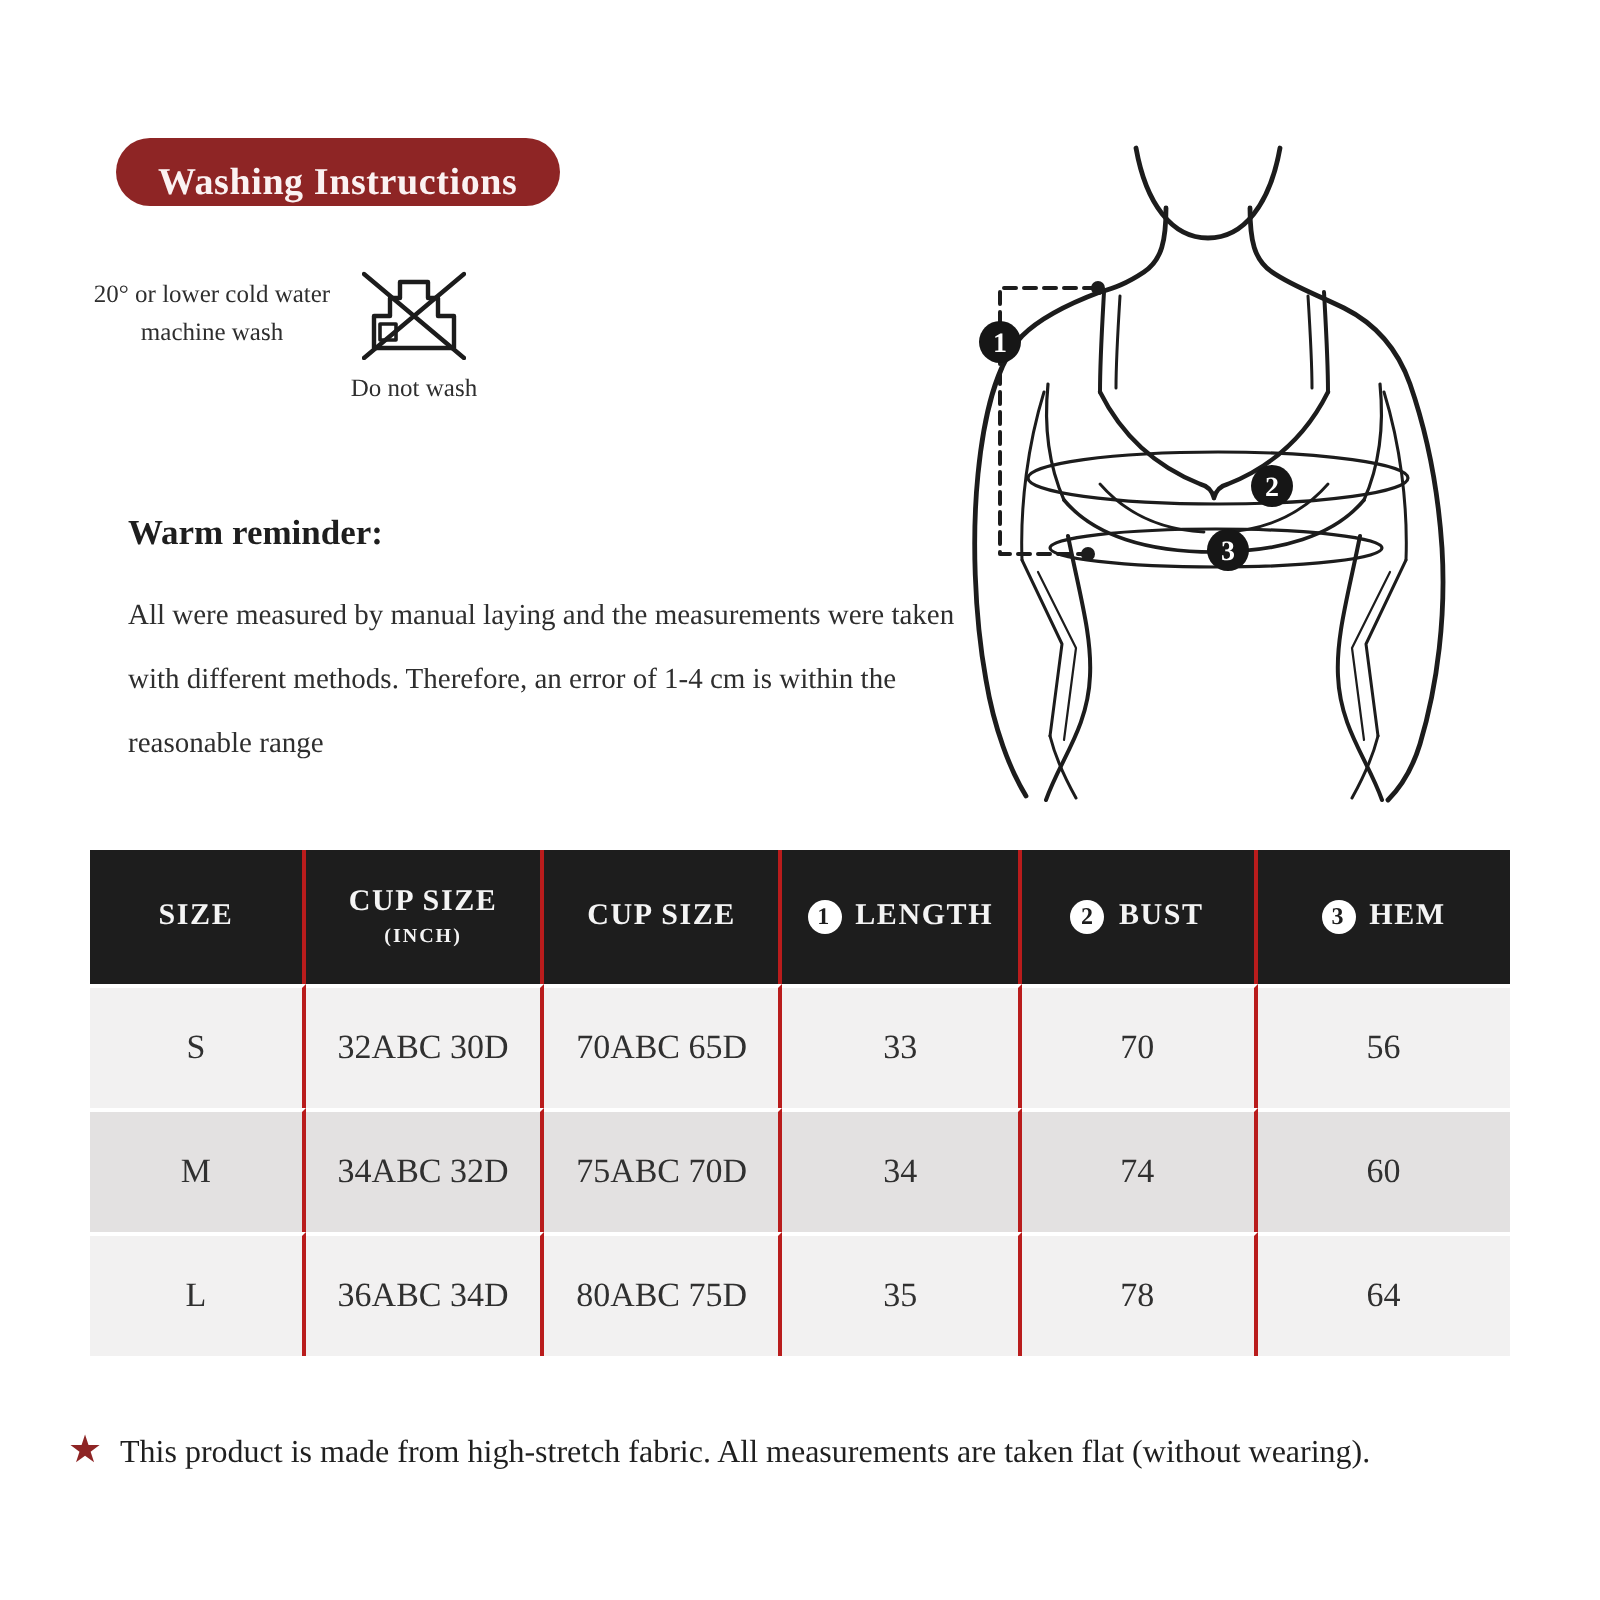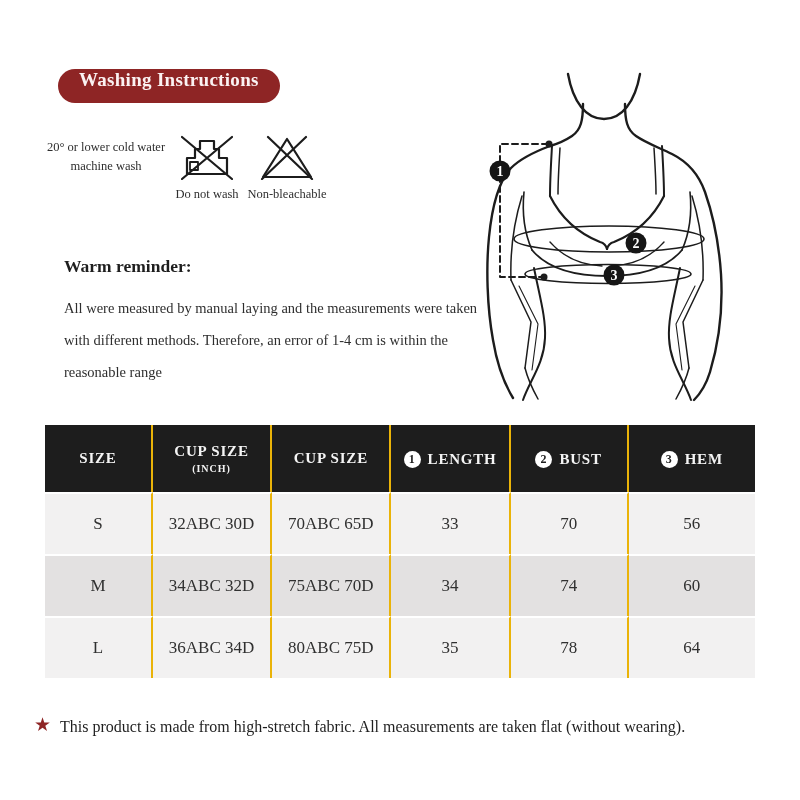--- a/index.html
+++ b/index.html
@@ -6,21 +6,21 @@
   html,body { background:#ffffff; }
   .canvas {
     position:relative; width:800px; height:800px; background:#ffffff;
     font-family:"Liberation Serif", serif; color:#2b2b2b; overflow:hidden;
   }
 
   
   .pill {
     position:absolute; left:58px; top:69px; height:34px; padding:0 21px;
     background:#8e2525; color:#fbf2f2; border-radius:18px;
-    display:inline-flex; align-items:flex-start;
+    display:inline-flex; align-items:flex-end;
     font-size:19px; font-weight:700; letter-spacing:0.3px;
   }
 
   
   .wash-item { position:absolute; top:133px; text-align:center; }
   .wash-item .glyph { height:47px; display:flex; align-items:flex-end; justify-content:center; }
   .wash-item svg { display:block; }
   .wash-label { margin-top:5px; font-size:12.5px; line-height:1.5; color:#2e2e2e; }
   .wi-1 { left:44px;  width:124px; }
   .wi-2 { left:154px; width:106px; }
@@ -36,21 +36,21 @@
 
   
   .size-table {
     position:absolute; left:45px; top:425px; width:710px;
     border-collapse:separate; border-spacing:0; table-layout:fixed;
   }
   .size-table th {
     background:#1d1d1d; color:#f4f4f4; height:67px; font-weight:700;
     font-size:15px; letter-spacing:0.8px; vertical-align:middle;
   }
-  .size-table th, .size-table td { border-right:2px solid #eab308; text-align:center; }
+  .size-table th, .size-table td { border-right:2px solid #b91c1c; text-align:center; }
   .size-table th:last-child, .size-table td:last-child { border-right:none; }
   .size-table td { height:62px; font-size:17px; color:#303030; border-top:2px solid #ffffff; vertical-align:middle; }
   tr.row-light td { background:#f2f1f1; }
   tr.row-dark  td { background:#e3e1e1; }
   .th-inner { display:inline-flex; align-items:center; justify-content:center; gap:7px; }
   .hbadge {
     width:17px; height:17px; border-radius:50%; background:#ffffff; color:#1d1d1d;
     display:inline-flex; align-items:center; justify-content:center;
     font-size:12px; font-weight:700; flex:0 0 auto;
   }
@@ -79,29 +79,20 @@
     <div class="glyph">
       <svg width="52" height="47" viewBox="0 0 52 47">
         <path class="ink" stroke-width="2.2" d="M 6,41 L 6,25 L 14,25 L 14,16 L 19,16 L 19,8 L 33,8 L 33,16 L 38,16 L 38,25 L 46,25 L 46,41 Z"></path>
         <rect class="ink" stroke-width="1.8" x="9" y="29" width="8" height="8"></rect>
         <path class="ink" stroke-width="2.2" d="M 1,4 L 51,46 M 51,4 L 1,46"></path>
       </svg>
     </div>
     <div class="wash-label">Do not wash</div>
   </div>
 
-  <div class="wash-item wi-3">
-    <div class="glyph">
-      <svg width="58" height="46" viewBox="0 0 58 46">
-        <path class="ink" stroke-width="2.2" d="M 29,5 L 5,43 L 53,43 Z"></path>
-        <path class="ink" stroke-width="2.2" d="M 10,3 L 54,45 M 48,3 L 4,45"></path>
-      </svg>
-    </div>
-    <div class="wash-label">Non-bleachable</div>
-  </div>
 
 
   <div class="rem-title">Warm reminder:</div>
   <div class="rem-body">All were measured by manual laying and the measurements were taken with different methods. Therefore, an error of 1-4 cm is within the reasonable range</div>
 
   <svg class="figure" viewBox="0 0 300 330">
 
     <path class="ink" stroke-width="2.4" d="M 106,2 C 111,30 124,47 142,47 C 160,47 173,30 178,2"></path>
 
     <path class="ink" stroke-width="2.4" d="M 121,32 C 121,48 119,58 110,64 C 101,70 95,72 88,74"></path>

